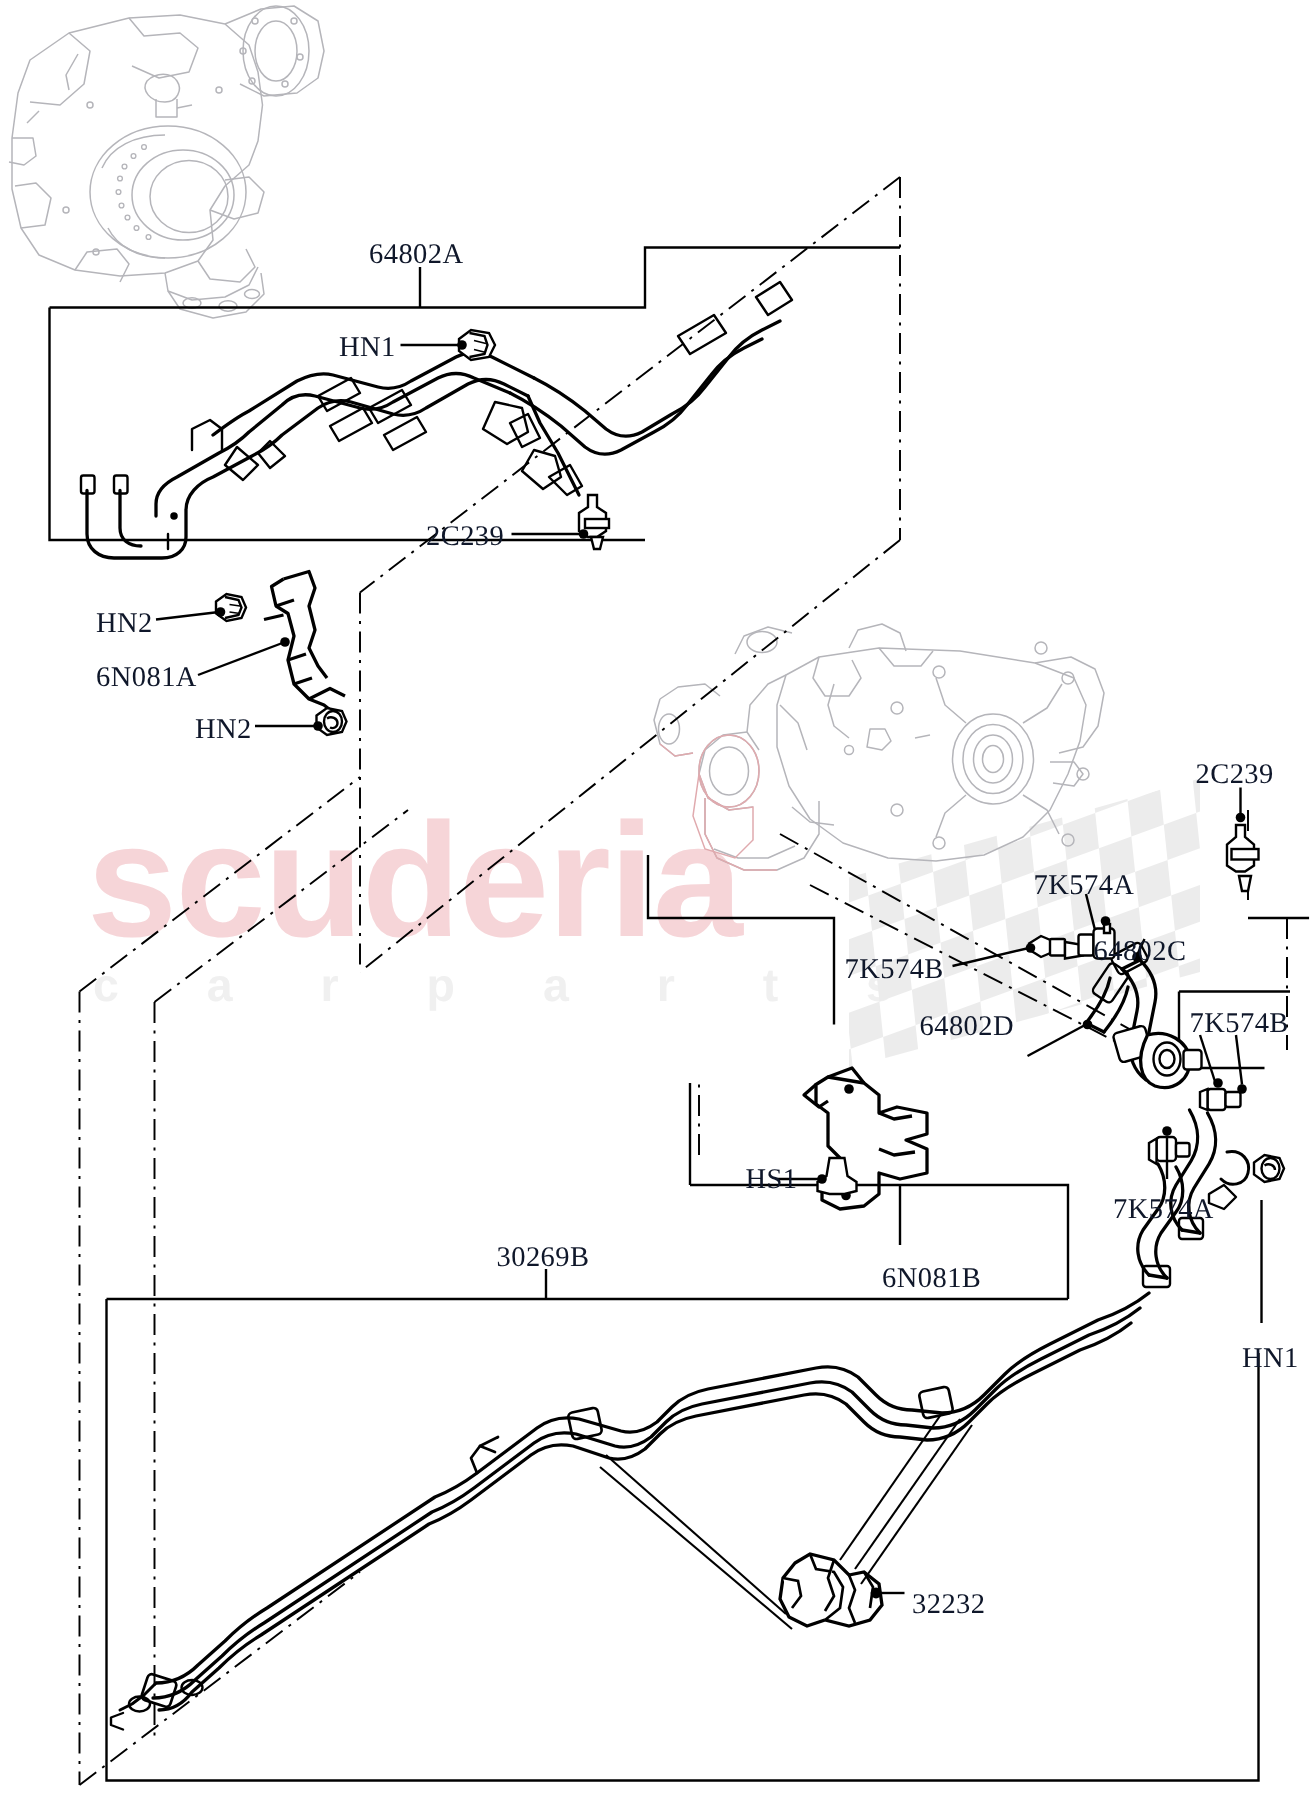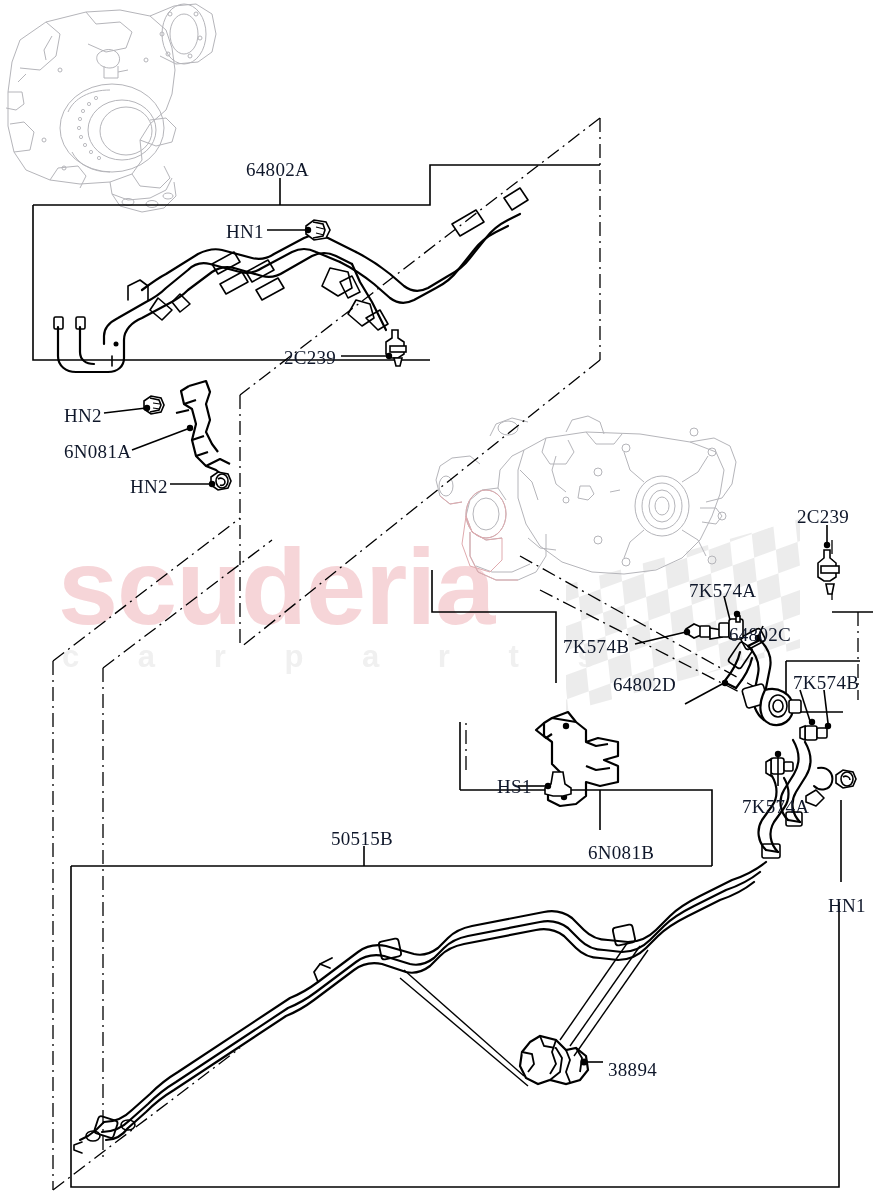--- a/index.html
+++ b/index.html
@@ -506,18 +506,18 @@
   <div class="pn-label" style="left:64px;  top:442px;">6N081A</div>
   <div class="pn-label" style="left:130px; top:477px;">HN2</div>
   <div class="pn-label" style="left:797px; top:507px;">2C239</div>
   <div class="pn-label" style="left:689px; top:581px;">7K574A</div>
   <div class="pn-label" style="left:729px; top:610px;margin-top:15px;">64802C</div>
   <div class="pn-label" style="left:563px; top:637px;">7K574B</div>
   <div class="pn-label" style="left:793px; top:673px;">7K574B</div>
   <div class="pn-label" style="left:613px; top:675px;">64802D</div>
   <div class="pn-label" style="left:497px; top:777px;">HS1</div>
   <div class="pn-label" style="left:742px; top:797px;">7K574A</div>
-  <div class="pn-label" style="left:331px; top:829px;">50515B</div>
+  <div class="pn-label" style="left:331px; top:829px;">30269B</div>
   <div class="pn-label" style="left:588px; top:843px;">6N081B</div>
   <div class="pn-label" style="left:828px; top:896px;">HN1</div>
-  <div class="pn-label" style="left:608px; top:1060px;">38894</div>
+  <div class="pn-label" style="left:608px; top:1060px;">32232</div>
 
 </div>
 
 </body></html>

